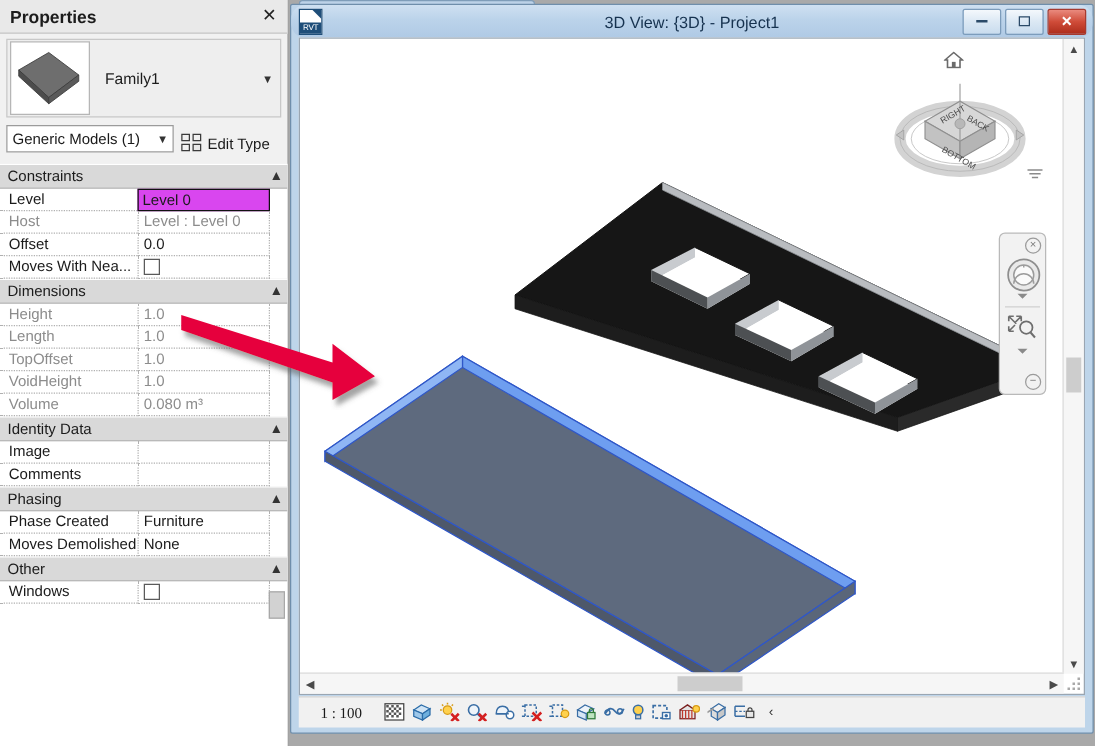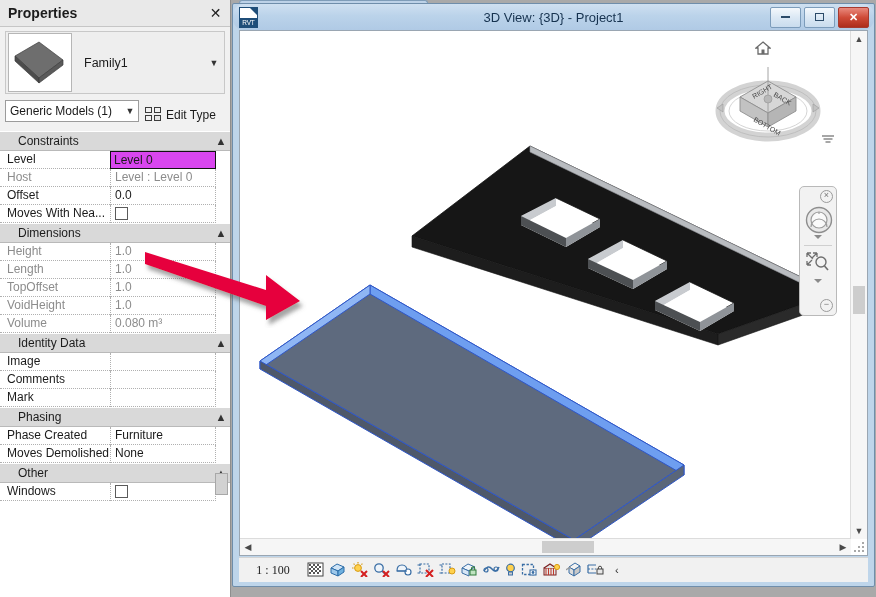--- a/index.html
+++ b/index.html
@@ -58,21 +58,21 @@
     display:flex;align-items:flex-end;gap:4px;font-size:12px;cursor:pointer;
   }
   .et-ico{width:17px;height:15px;position:relative;flex:none;}
   .et-ico i{position:absolute;border:1.3px solid #3b3b3b;box-sizing:border-box;display:block;}
 
   
   #grid{position:absolute;left:0;right:0;top:131px;bottom:0;background:#fff;overflow:hidden;}
   .grp{
     height:18px;background:#d9d9d9;border-top:1px solid #fff;
     border-bottom:1px solid #b9b9b9;
-    display:flex;align-items:center;padding-left:18px;
+    display:flex;align-items:center;padding-left:6px;
     font-size:12px;font-weight:normal;color:#1b1b1b;
   }
   .grp .nm{flex:1;}
   .grp .chev{width:18px;text-align:center;font-size:11px;color:#333;}
   .row{height:18px;display:flex;align-items:center;font-size:12px;}
   .row .k{
     width:110px;padding-left:7px;box-sizing:border-box;
     border-bottom:1px dotted #b0b0b0;height:18px;line-height:17px;
     overflow:hidden;white-space:nowrap;
   }
@@ -278,24 +278,20 @@
       <div class="grp">
         <span class="nm">Identity Data</span>
         <span class="chev">▲</span>
       </div>
       <div class="row">
         <span class="k">Image</span>
         <span class="v"></span>
       </div>
       <div class="row">
         <span class="k">Comments</span>
-        <span class="v"></span>
-      </div>
-      <div class="row">
-        <span class="k">Mark</span>
         <span class="v"></span>
       </div>
       <div class="grp">
         <span class="nm">Phasing</span>
         <span class="chev">▲</span>
       </div>
       <div class="row">
         <span class="k">Phase Created</span>
         <span class="v">Furniture</span>
       </div>

